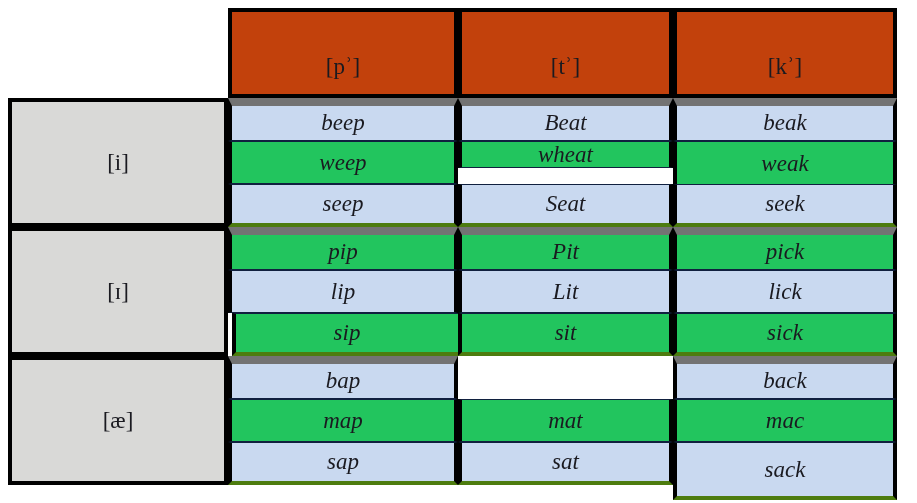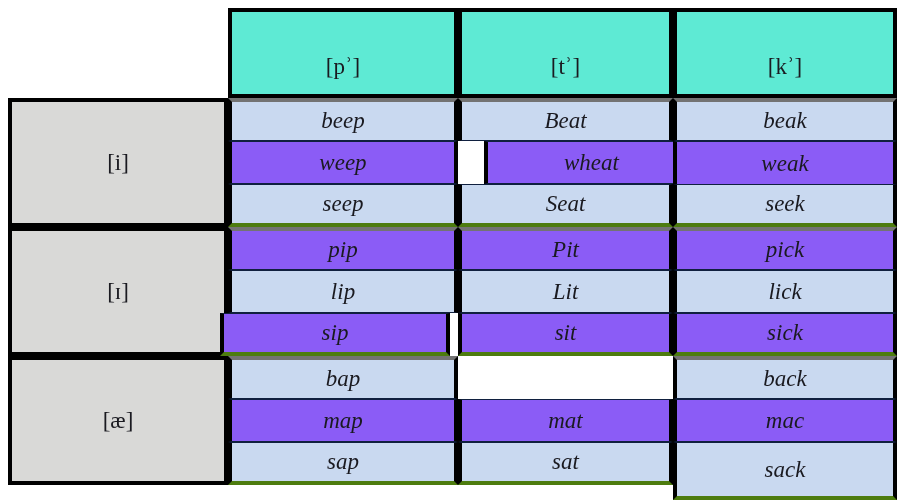--- a/index.html
+++ b/index.html
@@ -28,21 +28,21 @@
     box-sizing: border-box;
     display: flex;
     align-items: center;
     justify-content: center;
     text-align: center;
     color: #1a1a20;
   }
 
   
   .header-cell {
-    background: #5eead4;
+    background: #c2410c;
     border: 4px solid #000000;
     font-size: 23px;
     font-style: normal;
     align-items: flex-end;
     padding-bottom: 14px;
   }
   .header-cell + .header-cell {
     border-left-width: 4px;
   }
 
@@ -55,54 +55,54 @@
   }
 
   
   .data-cell {
     font-size: 23px;
     font-style: italic;
     border-left: 4px solid #000000;
     border-right: 4px solid #000000;
     border-top: 1px solid #10203f;
     border-bottom: 1px solid #10203f;
-    background: #8b5cf6;
+    background: #22c55e;
   }
   .data-cell.shaded {
     background: #c9d9f0;
   }
   
-  .data-cell.group-top { border-top: 4px solid #737373; }
+  .data-cell.group-top { border-top: 8px solid #737373; }
   .data-cell.group-bottom { border-bottom: 4px solid #4d7c0f; }
 </style>
 </head>
 <body>
 
 <div id="minimal-pair-table">
     <div class="cell header-cell" style="left: 228px; top: 8px; width: 230px; height: 90px;">[pʾ]</div>
     <div class="cell header-cell" style="left: 458px; top: 8px; width: 215px; height: 90px;">[tʾ]</div>
     <div class="cell header-cell" style="left: 673px; top: 8px; width: 224px; height: 90px;">[kʾ]</div>
     <div class="cell vowel-cell" style="left: 8px; top: 98px; width: 220px; height: 129px;">[i]</div>
     <div class="cell data-cell shaded group-top" style="left: 228px; top: 98px; width: 230px; height: 43px;">beep</div>
     <div class="cell data-cell shaded group-top" style="left: 458px; top: 98px; width: 215px; height: 43px;">Beat</div>
     <div class="cell data-cell shaded group-top" style="left: 673px; top: 98px; width: 224px; height: 43px;">beak</div>
     <div class="cell data-cell" style="left: 228px; top: 141px; width: 230px; height: 43px;">weep</div>
-    <div class="cell data-cell" style="left: 484px; top: 141px; width: 215px; height: 43px;">wheat</div>
+    <div class="cell data-cell" style="left: 458px; top: 141px; width: 215px; height: 27px;">wheat</div>
     <div class="cell data-cell" style="left: 673px; top: 141px; width: 224px; height: 46px;">weak</div>
     <div class="cell data-cell shaded group-bottom" style="left: 228px; top: 184px; width: 230px; height: 43px;">seep</div>
     <div class="cell data-cell shaded group-bottom" style="left: 458px; top: 184px; width: 215px; height: 43px;">Seat</div>
     <div class="cell data-cell shaded group-bottom" style="left: 673px; top: 184px; width: 224px; height: 43px;">seek</div>
     <div class="cell vowel-cell" style="left: 8px; top: 227px; width: 220px; height: 129px;">[ɪ]</div>
     <div class="cell data-cell group-top" style="left: 228px; top: 227px; width: 230px; height: 43px;">pip</div>
     <div class="cell data-cell group-top" style="left: 458px; top: 227px; width: 215px; height: 43px;">Pit</div>
     <div class="cell data-cell group-top" style="left: 673px; top: 227px; width: 224px; height: 43px;">pick</div>
     <div class="cell data-cell shaded" style="left: 228px; top: 270px; width: 230px; height: 43px;">lip</div>
     <div class="cell data-cell shaded" style="left: 458px; top: 270px; width: 215px; height: 43px;">Lit</div>
     <div class="cell data-cell shaded" style="left: 673px; top: 270px; width: 224px; height: 43px;">lick</div>
-    <div class="cell data-cell group-bottom" style="left: 220px; top: 313px; width: 230px; height: 43px;">sip</div>
+    <div class="cell data-cell group-bottom" style="left: 232px; top: 313px; width: 230px; height: 43px;">sip</div>
     <div class="cell data-cell group-bottom" style="left: 458px; top: 313px; width: 215px; height: 43px; font-family: Liberation Serif, serif;">sit</div>
     <div class="cell data-cell group-bottom" style="left: 673px; top: 313px; width: 224px; height: 43px;">sick</div>
     <div class="cell vowel-cell" style="left: 8px; top: 356px; width: 220px; height: 129px;">[æ]</div>
     <div class="cell data-cell shaded group-top" style="left: 228px; top: 356px; width: 230px; height: 43px;">bap</div>
     <div class="cell data-cell shaded group-top" style="left: 673px; top: 356px; width: 224px; height: 43px;">back</div>
     <div class="cell data-cell" style="left: 228px; top: 399px; width: 230px; height: 43px;">map</div>
     <div class="cell data-cell" style="left: 458px; top: 399px; width: 215px; height: 43px;">mat</div>
     <div class="cell data-cell" style="left: 673px; top: 399px; width: 224px; height: 43px;">mac</div>
     <div class="cell data-cell shaded group-bottom" style="left: 228px; top: 442px; width: 230px; height: 43px;">sap</div>
     <div class="cell data-cell shaded group-bottom" style="left: 458px; top: 442px; width: 215px; height: 43px;">sat</div>

